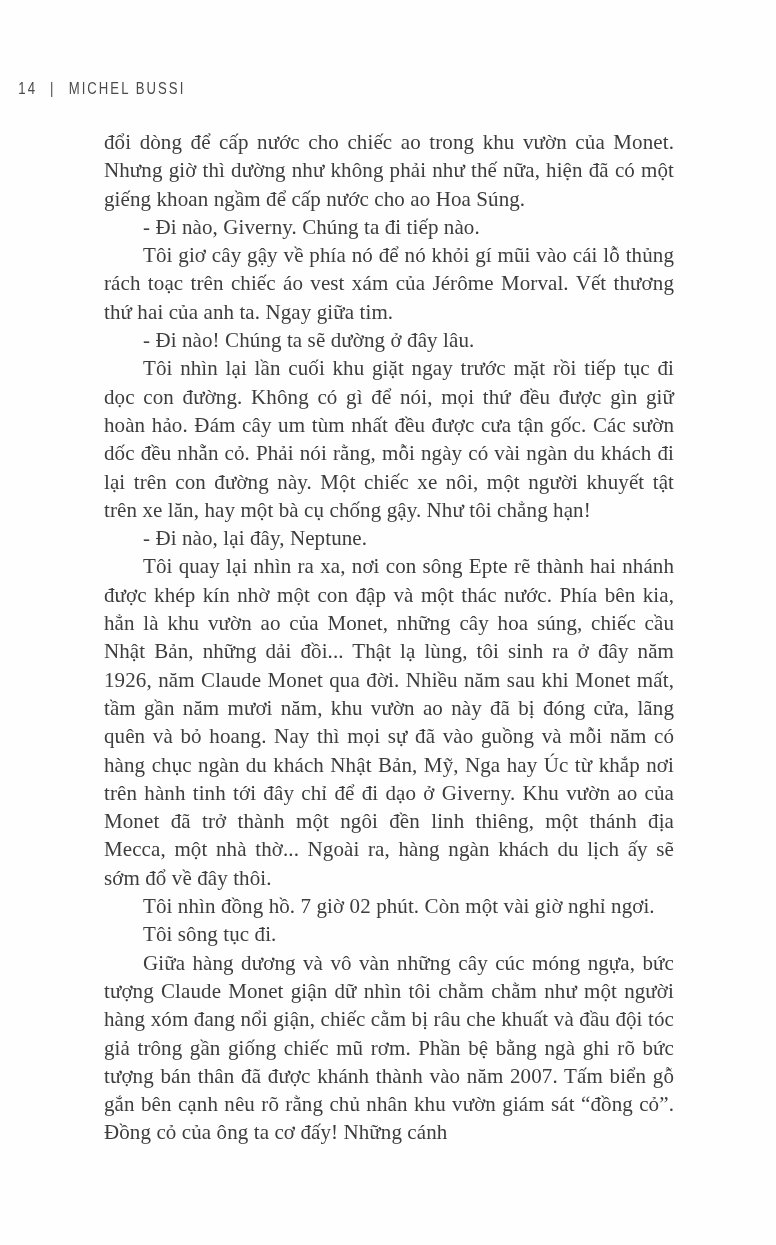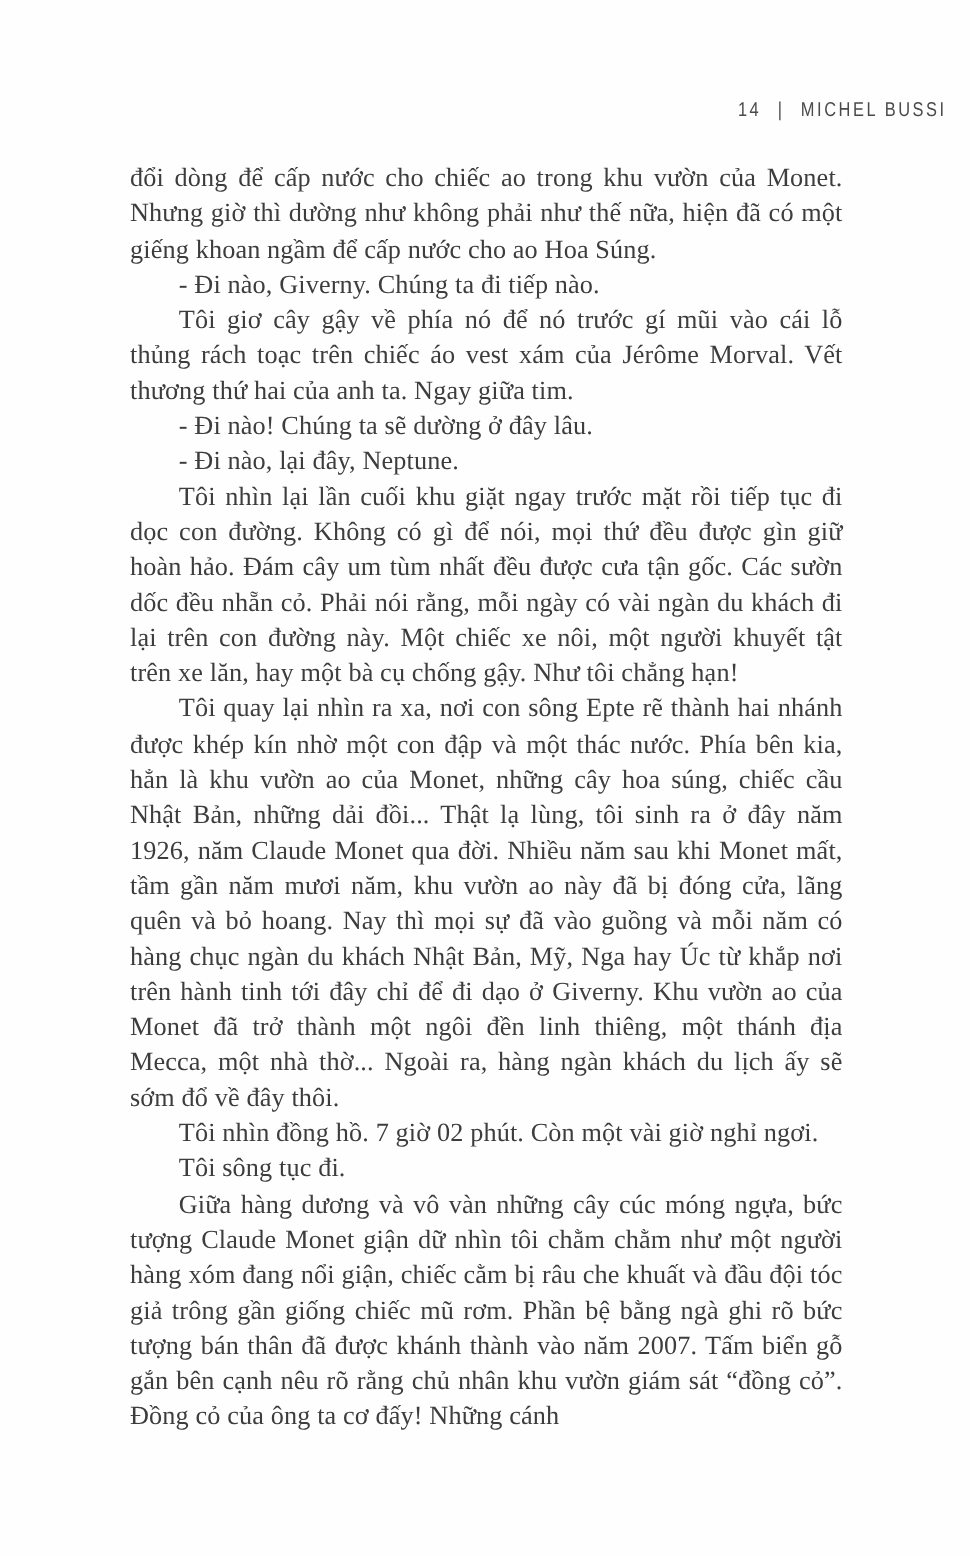--- a/index.html
+++ b/index.html
@@ -20,21 +20,21 @@
     background: var(--background);
     overflow: hidden;
     font-family: "Liberation Serif", serif;
     color: var(--text);
   }
   .running-header {
     position: absolute;
     top: 80px;
     left: 0;
     right: 0;
-    text-align: right;
+    text-align: left;
     font-family: "Liberation Sans", sans-serif;
     font-size: 16px;
     font-weight: 400;
     letter-spacing: 2.5px;
     color: var(--header_text);
     white-space: nowrap;
   }
   .running-header .hdr-inner {
     display: inline-block;
     transform: scaleX(0.82);
@@ -74,23 +74,23 @@
     <span class="hdr-inner">
       <span>14</span>
       <span class="sep">|</span>
       <span>MICHEL BUSSI</span>
     </span>
   </div>
 
   <div class="page-text">
     <p class="no-indent">đổi dòng để cấp nước cho chiếc ao trong khu vườn của Monet. Nhưng giờ thì dường như không phải như thế nữa, hiện đã có một giếng khoan ngầm để cấp nước cho ao Hoa Súng.</p>
     <p>- Đi nào, Giverny. Chúng ta đi tiếp nào.</p>
-    <p>Tôi giơ cây gậy về phía nó để nó trước gí mũi vào cái lỗ thủng rách toạc trên chiếc áo vest xám của Jérôme Morval. Vết thương thứ hai của anh ta. Ngay giữa tim.</p>
+    <p>Tôi giơ cây gậy về phía nó để nó khỏi gí mũi vào cái lỗ thủng rách toạc trên chiếc áo vest xám của Jérôme Morval. Vết thương thứ hai của anh ta. Ngay giữa tim.</p>
     <p>- Đi nào! Chúng ta sẽ dường ở đây lâu.</p>
+    <p>Tôi nhìn lại lần cuối khu giặt ngay trước mặt rồi tiếp tục đi dọc con đường. Không có gì để nói, mọi thứ đều được gìn giữ hoàn hảo. Đám cây um tùm nhất đều được cưa tận gốc. Các sườn dốc đều nhẵn cỏ. Phải nói rằng, mỗi ngày có vài ngàn du khách đi lại trên con đường này. Một chiếc xe nôi, một người khuyết tật trên xe lăn, hay một bà cụ chống gậy. Như tôi chẳng hạn!</p>
     <p>- Đi nào, lại đây, Neptune.</p>
-    <p>Tôi nhìn lại lần cuối khu giặt ngay trước mặt rồi tiếp tục đi dọc con đường. Không có gì để nói, mọi thứ đều được gìn giữ hoàn hảo. Đám cây um tùm nhất đều được cưa tận gốc. Các sườn dốc đều nhẵn cỏ. Phải nói rằng, mỗi ngày có vài ngàn du khách đi lại trên con đường này. Một chiếc xe nôi, một người khuyết tật trên xe lăn, hay một bà cụ chống gậy. Như tôi chẳng hạn!</p>
     <p>Tôi quay lại nhìn ra xa, nơi con sông Epte rẽ thành hai nhánh được khép kín nhờ một con đập và một thác nước. Phía bên kia, hẳn là khu vườn ao của Monet, những cây hoa súng, chiếc cầu Nhật Bản, những dải đồi... Thật lạ lùng, tôi sinh ra ở đây năm 1926, năm Claude Monet qua đời. Nhiều năm sau khi Monet mất, tầm gần năm mươi năm, khu vườn ao này đã bị đóng cửa, lãng quên và bỏ hoang. Nay thì mọi sự đã vào guồng và mỗi năm có hàng chục ngàn du khách Nhật Bản, Mỹ, Nga hay Úc từ khắp nơi trên hành tinh tới đây chỉ để đi dạo ở Giverny. Khu vườn ao của Monet đã trở thành một ngôi đền linh thiêng, một thánh địa Mecca, một nhà thờ... Ngoài ra, hàng ngàn khách du lịch ấy sẽ sớm đổ về đây thôi.</p>
     <p>Tôi nhìn đồng hồ. 7 giờ 02 phút. Còn một vài giờ nghỉ ngơi.</p>
     <p>Tôi sông tục đi.</p>
     <p>Giữa hàng dương và vô vàn những cây cúc móng ngựa, bức tượng Claude Monet giận dữ nhìn tôi chằm chằm như một người hàng xóm đang nổi giận, chiếc cằm bị râu che khuất và đầu đội tóc giả trông gần giống chiếc mũ rơm. Phần bệ bằng ngà ghi rõ bức tượng bán thân đã được khánh thành vào năm 2007. Tấm biển gỗ gắn bên cạnh nêu rõ rằng chủ nhân khu vườn giám sát “đồng cỏ”. Đồng cỏ của ông ta cơ đấy! Những cánh</p>
   </div>
 
 </div>
 
 </body></html>

